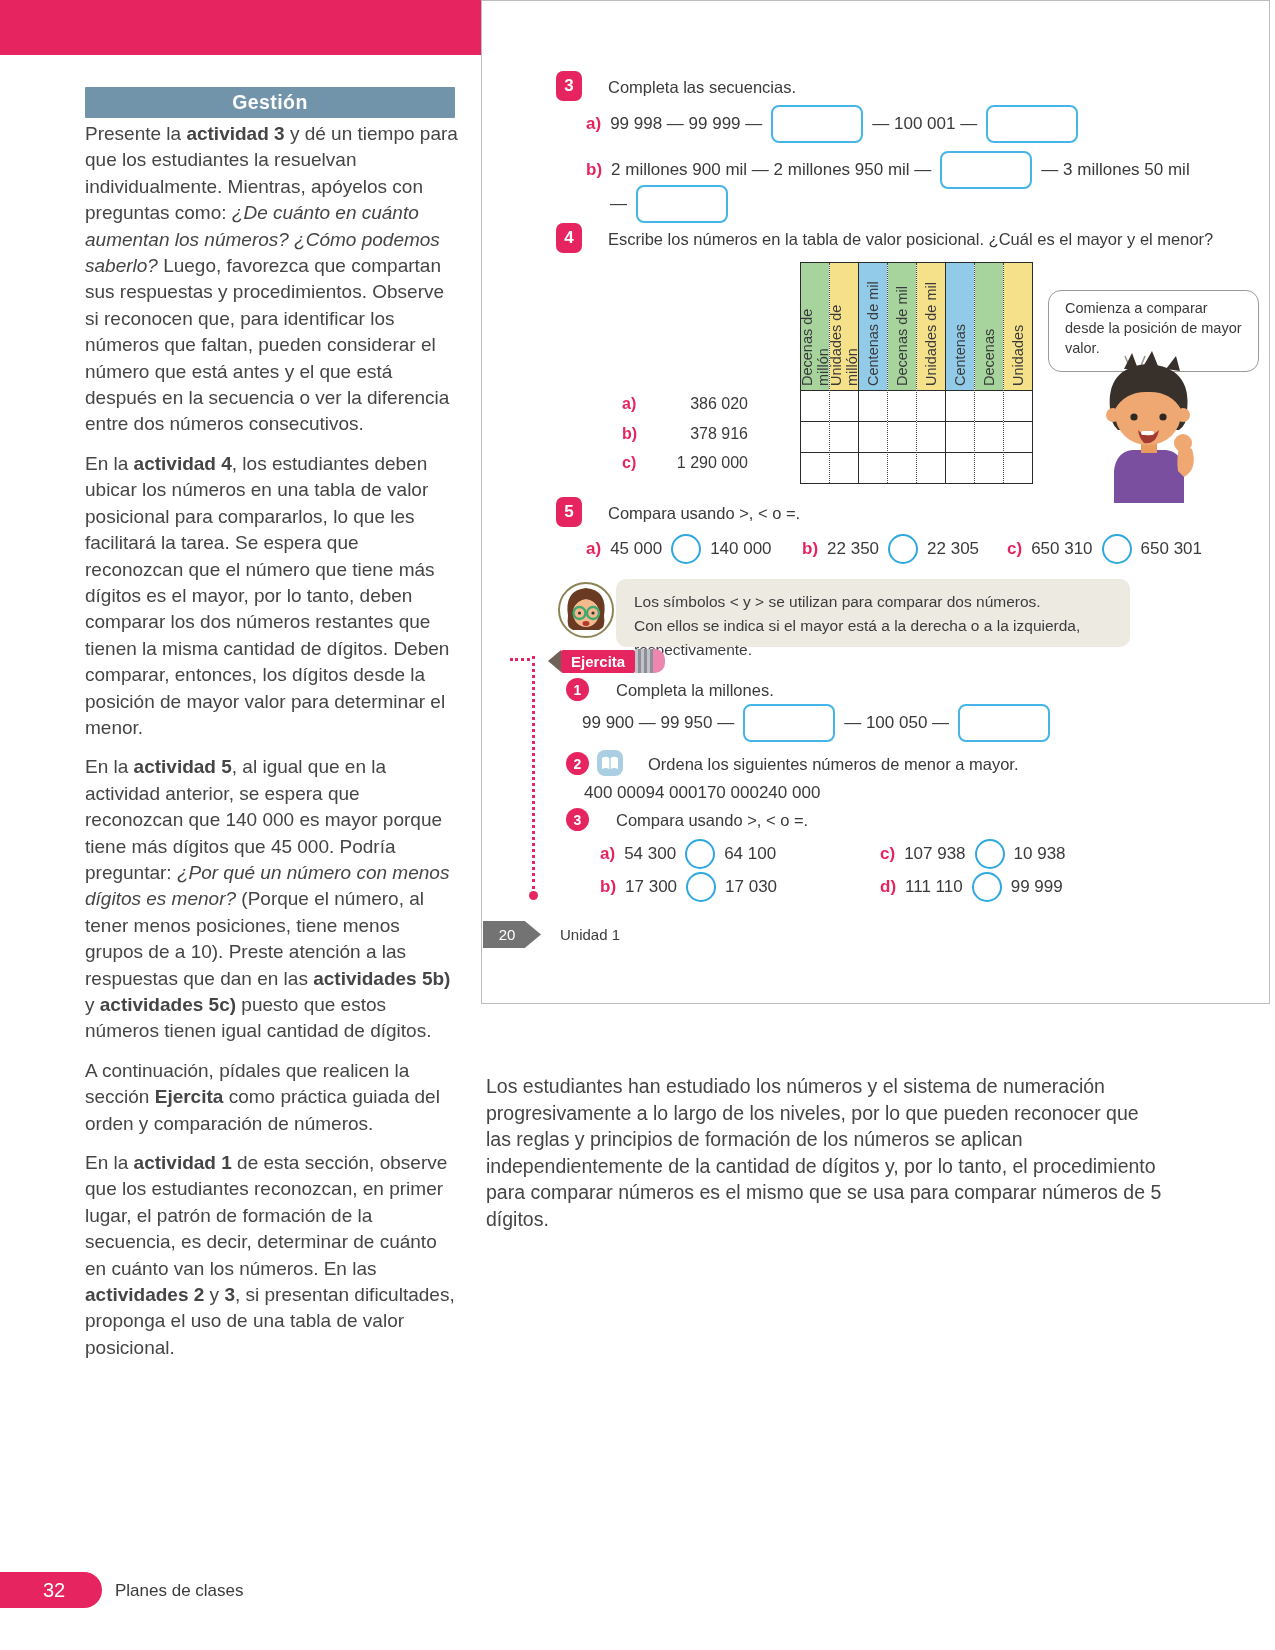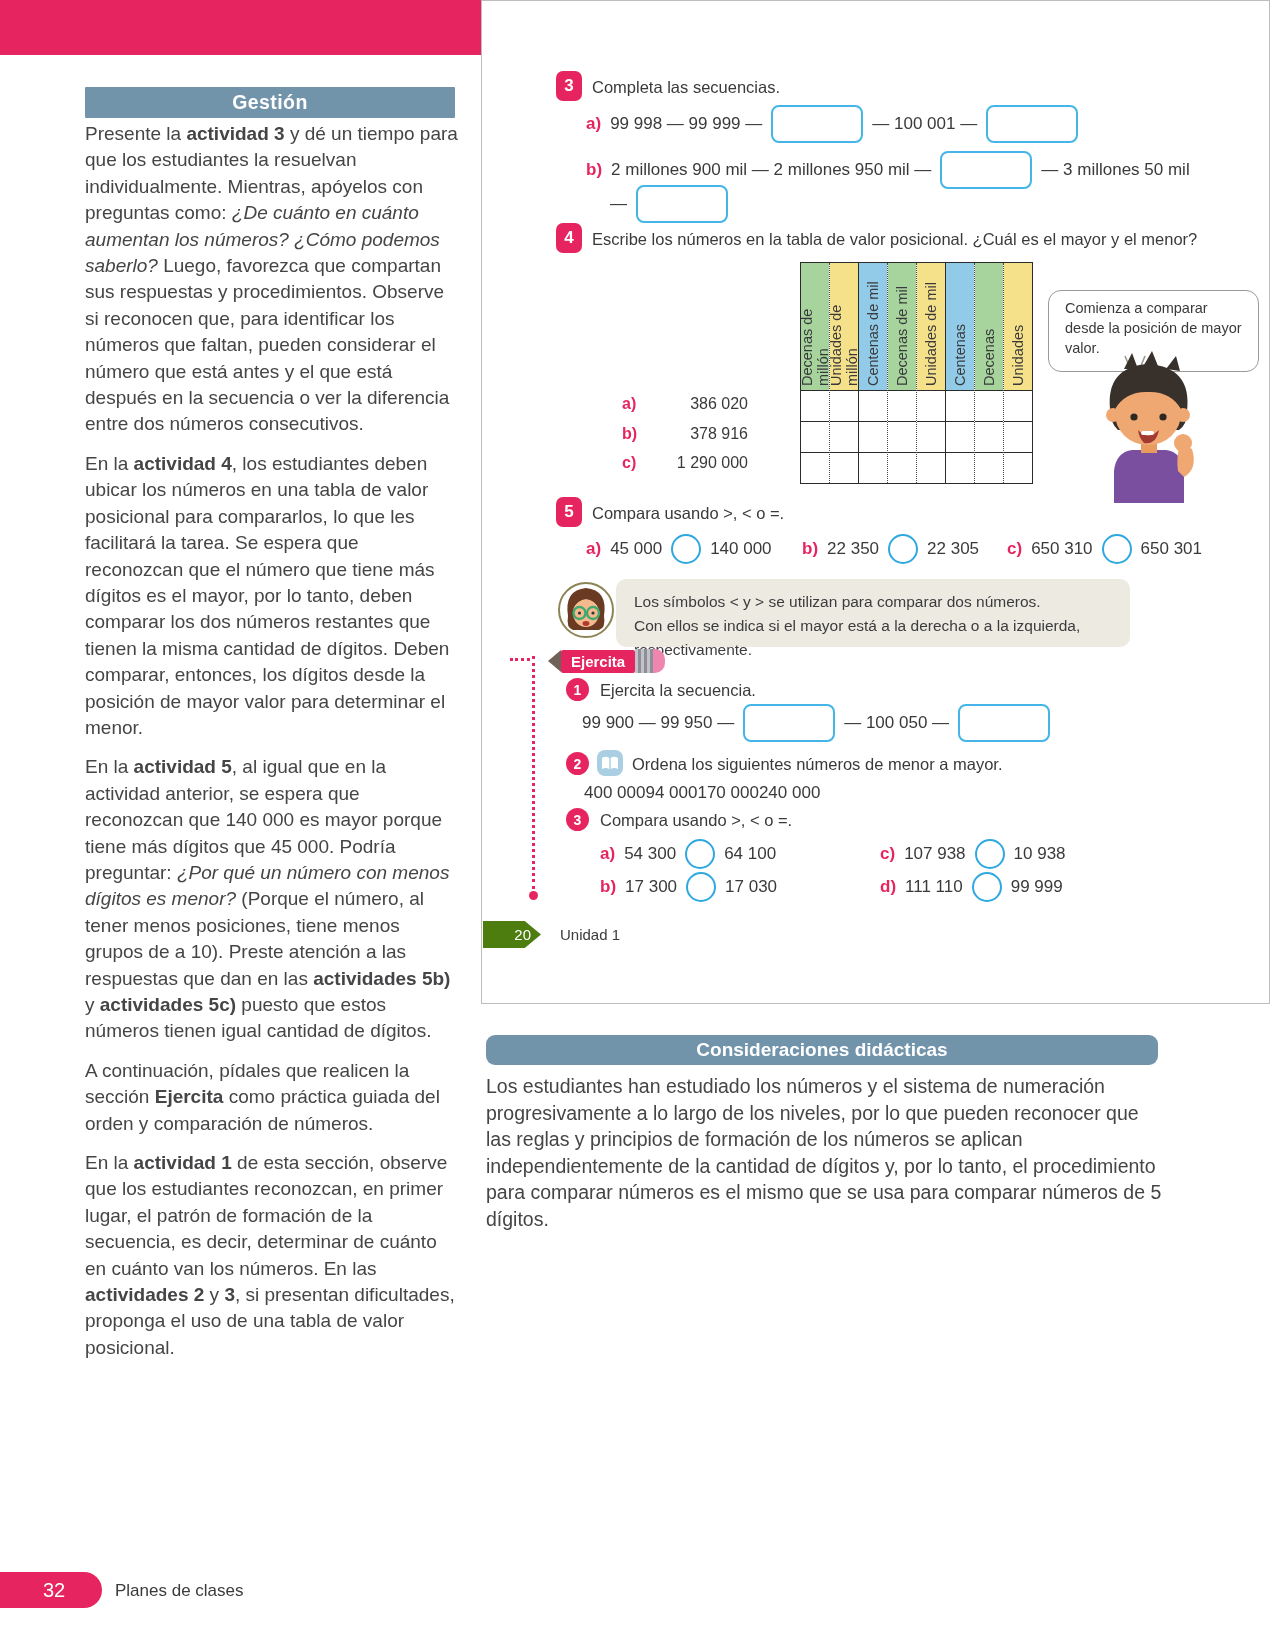--- a/index.html
+++ b/index.html
@@ -14,21 +14,21 @@
     color:#fff;font-weight:bold;font-size:19.5px;display:flex;align-items:center;justify-content:center;letter-spacing:.4px;}
   .gestion-body{left:85px;top:121px;width:374px;color:#454547;font-size:19px;line-height:26.4px;}
   .gestion-body p{margin:0 0 13px 0;}
 
   
   .book{left:481px;top:0px;width:787px;height:1002px;background:#fff;border:1px solid #bdbdbd;}
   .badge-sq{width:26px;height:30px;background:#e62560;border-radius:7px;color:#fff;font-weight:bold;
     font-size:17px;display:flex;align-items:center;justify-content:center;}
   .badge-circle{width:23px;height:23px;background:#e62560;border-radius:50%;color:#fff;font-weight:bold;
     font-size:14px;display:flex;align-items:center;justify-content:center;}
-  .bk-title{font-size:16.5px;color:#3a3a3c;}
+  .bk-title{font-size:16.5px;color:#3a3a3c;margin-left:16px;}
   .seq-row{display:flex;align-items:center;gap:9px;font-size:17px;color:#3a3a3c;white-space:nowrap;}
   .ans-box{width:88px;height:34px;background:#fff;border:2.2px solid #45b5e8;border-radius:8px;flex:0 0 auto;}
   .cmp-circle{width:26px;height:26px;background:#fff;border:2.2px solid #2fa8e0;border-radius:50%;flex:0 0 auto;}
   .lbl{color:#e62560;font-weight:bold;}
 
   
   .pv-table{left:318px;top:261px;display:flex;border:1.6px solid #2b2b2b;}
   .pv-col{width:28px;display:flex;flex-direction:column;border-right:1.4px dotted #4a4a4a;}
   .pv-col.group-end{border-right:1.6px solid #2b2b2b;}
   .pv-col:last-child{border-right:none;}
@@ -49,22 +49,22 @@
   .ej-tip{width:0;height:0;border-top:11px solid transparent;border-bottom:11px solid transparent;border-right:13px solid #6e6259;}
   .ej-label{background:#e62560;color:#fff;font-weight:bold;font-size:15px;padding:3px 10px;border-radius:2px;}
   .ej-stripes{width:18px;height:24px;background:repeating-linear-gradient(90deg,#c2c2ca 0 3px,#8e8e96 3px 6px);}
   .ej-cap{width:12px;height:24px;background:#ef86b0;border-radius:0 10px 10px 0;}
   .dotline-v{left:50px;top:655px;height:233px;width:0;border-left:3px dotted #e62560;}
   .dotline-h{left:28px;top:657px;width:20px;height:0;border-top:3px dotted #e62560;}
   .dot-end{left:47px;top:890px;width:9px;height:9px;border-radius:50%;background:#e62560;}
   .nums-row{display:flex;font-size:17px;color:#3a3a3c;}
 
   
-  .unit-tab{left:1px;top:920px;width:58px;height:27px;background:#4d7c0f;color:#fff;font-size:15px;
-    display:flex;align-items:center;justify-content:flex-end;padding-right:10px;box-sizing:border-box;
+  .unit-tab{left:1px;top:920px;width:58px;height:27px;background:#737373;color:#fff;font-size:15px;
+    display:flex;align-items:center;justify-content:center;padding-right:10px;box-sizing:border-box;
     clip-path:polygon(0 0,72% 0,100% 50%,72% 100%,0 100%);}
 
   
   .consid-head{left:486px;top:1035px;width:672px;height:30px;background:#7294ab;border-radius:9px;color:#fff;
     font-weight:bold;font-size:19px;display:flex;align-items:center;justify-content:center;}
   .consid-body{left:486px;top:1073px;width:678px;font-size:19.5px;line-height:26.5px;color:#454547;}
 
   
   .footer-pill{left:-20px;top:1572px;width:122px;height:36px;background:#e62560;border-radius:18px;color:#fff;
     font-size:20px;display:flex;align-items:center;justify-content:center;padding-left:26px;box-sizing:border-box;}
@@ -252,21 +252,21 @@
     <div class="abs dotline-v"></div>
     <div class="abs dot-end"></div>
     <div class="abs ej-badge">
       <div class="ej-tip"></div>
       <div class="ej-label">Ejercita</div>
       <div class="ej-stripes"></div>
       <div class="ej-cap"></div>
     </div>
 
     <div class="abs badge-circle" style="left:84px;top:677px;">1</div>
-    <div class="abs bk-title" style="left:118px;top:680px;">Ejercita la secuencia.</div>
+    <div class="abs bk-title" style="left:118px;top:680px;">Completa la millones.</div>
     <div class="abs seq-row" style="left:100px;top:703px;">
       <span>99 900 — 99 950 —</span>
       <span class="ans-box"></span>
       <span>— 100 050 —</span>
       <span class="ans-box"></span>
     </div>
 
     <div class="abs badge-circle" style="left:84px;top:751px;">2</div>
     <svg class="abs" style="left:114px;top:748px;" width="28" height="28" viewBox="0 0 28 28">
       <rect x="1" y="1" width="26" height="26" rx="8" fill="#aacfe3"></rect>
@@ -307,23 +307,20 @@
       <span class="cmp-circle"></span>
       <span>99 999</span>
     </div>
 
     <div class="abs unit-tab">
       <span>20</span>
     </div>
     <div class="abs" style="left:78px;top:925px;font-size:15px;color:#3b3b3d;">Unidad 1</div>
   </div>
 
-  <div class="abs consid-head">
-    <span>Consideraciones didácticas</span>
-  </div>
   <div class="abs consid-body">Los estudiantes han estudiado los números y el sistema de numeración progresivamente a lo largo de los niveles, por lo que pueden reconocer que las reglas y principios de formación de los números se aplican independientemente de la cantidad de dígitos y, por lo tanto, el procedimiento para comparar números es el mismo que se usa para comparar números de 5 dígitos.</div>
 
   <div class="abs footer-pill">
     <span>32</span>
   </div>
   <div class="abs footer-label">Planes de clases</div>
 
 </div>
 
 </body></html>

